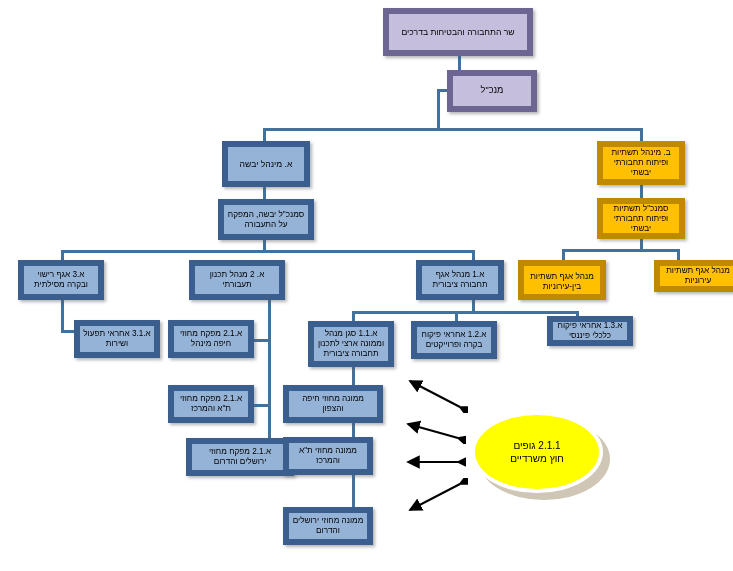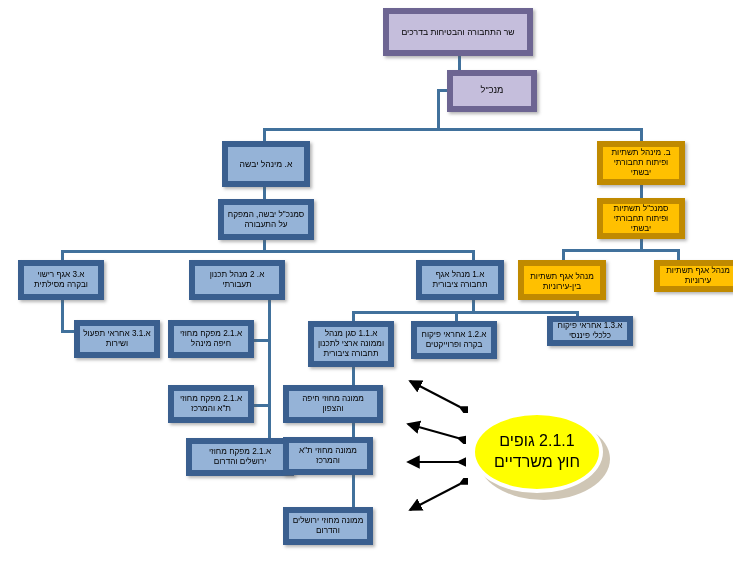--- a/index.html
+++ b/index.html
@@ -45,21 +45,21 @@
     border-radius:50%;
   }
   .ellipse{
     position:absolute;
     background:#FFFF00;
     border:4px solid #FFFFFF;
     border-radius:50%;
     box-sizing:border-box;
     display:flex;flex-direction:column;
     align-items:center;justify-content:center;
-    font-size:16px;
+    font-size:10px;
     color:#000;
     direction:rtl;
     line-height:1.3;
   }
   .ellipse .l1{font-weight:normal;}
 
   
   .arrow{position:absolute;}
 </style>
 </head>

